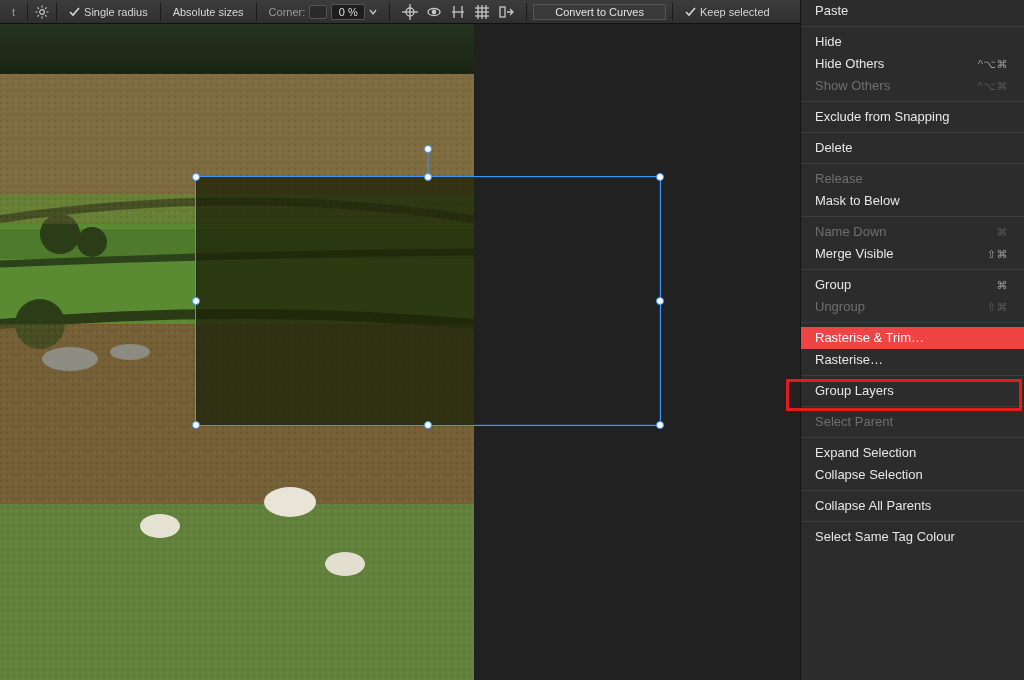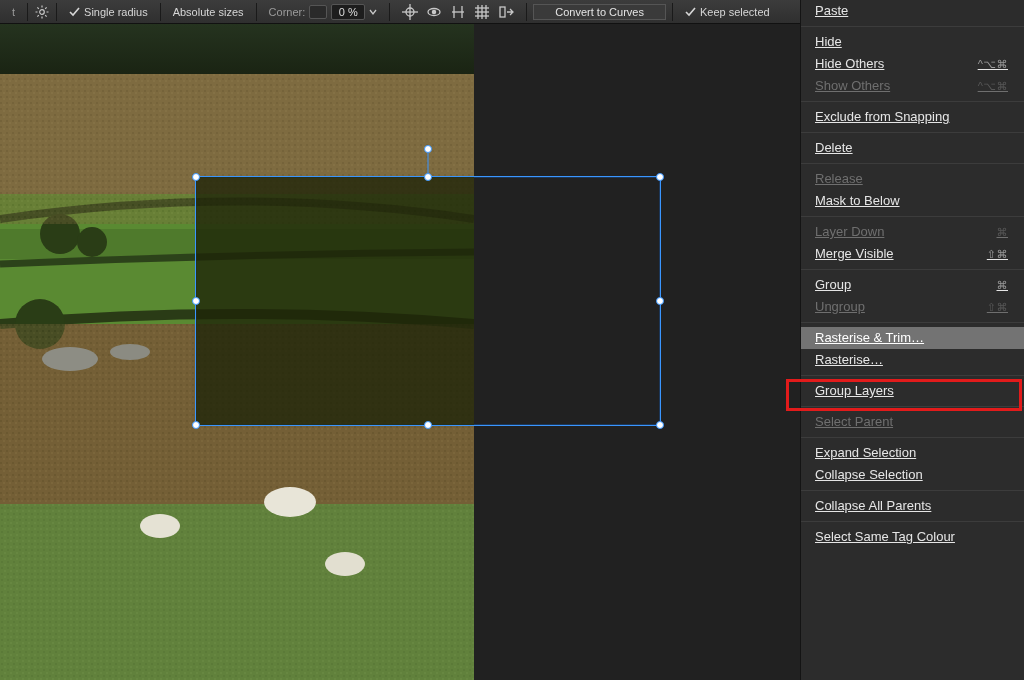--- a/index.html
+++ b/index.html
@@ -74,26 +74,25 @@
   
   .ctx {
     position:absolute; left:800px; top:0; width:224px; height:680px;
     background:#2c2c2c; color:#e6e6e6; font-size:13px;
     border-left:1px solid #141414;
   }
   .ctx-item {
     display:flex; align-items:flex-start; justify-content:space-between;
     padding:3px 16px 3px 14px; line-height:16px; height:22px;
     cursor:default;
-    text-decoration:underline;
   }
   .ctx-item.disabled { color:#6f6f6f; }
   .ctx-item .sc { color:#9a9a9a; font-size:11px; letter-spacing:0.5px; }
   .ctx-item.disabled .sc { color:#575757; }
-  .ctx-item.selected{ background:#737373; color:#fff; }
+  .ctx-item.selected{ background:#ef4444; color:#fff; }
   .ctx-sep { height:1px; background: #3c3c3c; margin:4px 0; }
 
   
   .red-box{
     position:absolute; left:786px; top:379px; width:236px; height:32px;
     border:3px solid #e21b1b; pointer-events:none;
   }
 </style>
 </head>
 <body>
@@ -283,21 +282,21 @@
     </div>
     <div class="ctx-sep"></div>
     <div class="ctx-item disabled">
       <span>Release</span>
     </div>
     <div class="ctx-item">
       <span>Mask to Below</span>
     </div>
     <div class="ctx-sep"></div>
     <div class="ctx-item disabled">
-      <span>Layer Down</span>
+      <span>Name Down</span>
       <span class="sc">⌘</span>
     </div>
     <div class="ctx-item">
       <span>Merge Visible</span>
       <span class="sc">⇧⌘</span>
     </div>
     <div class="ctx-sep"></div>
     <div class="ctx-item">
       <span>Group</span>
       <span class="sc">⌘</span>

